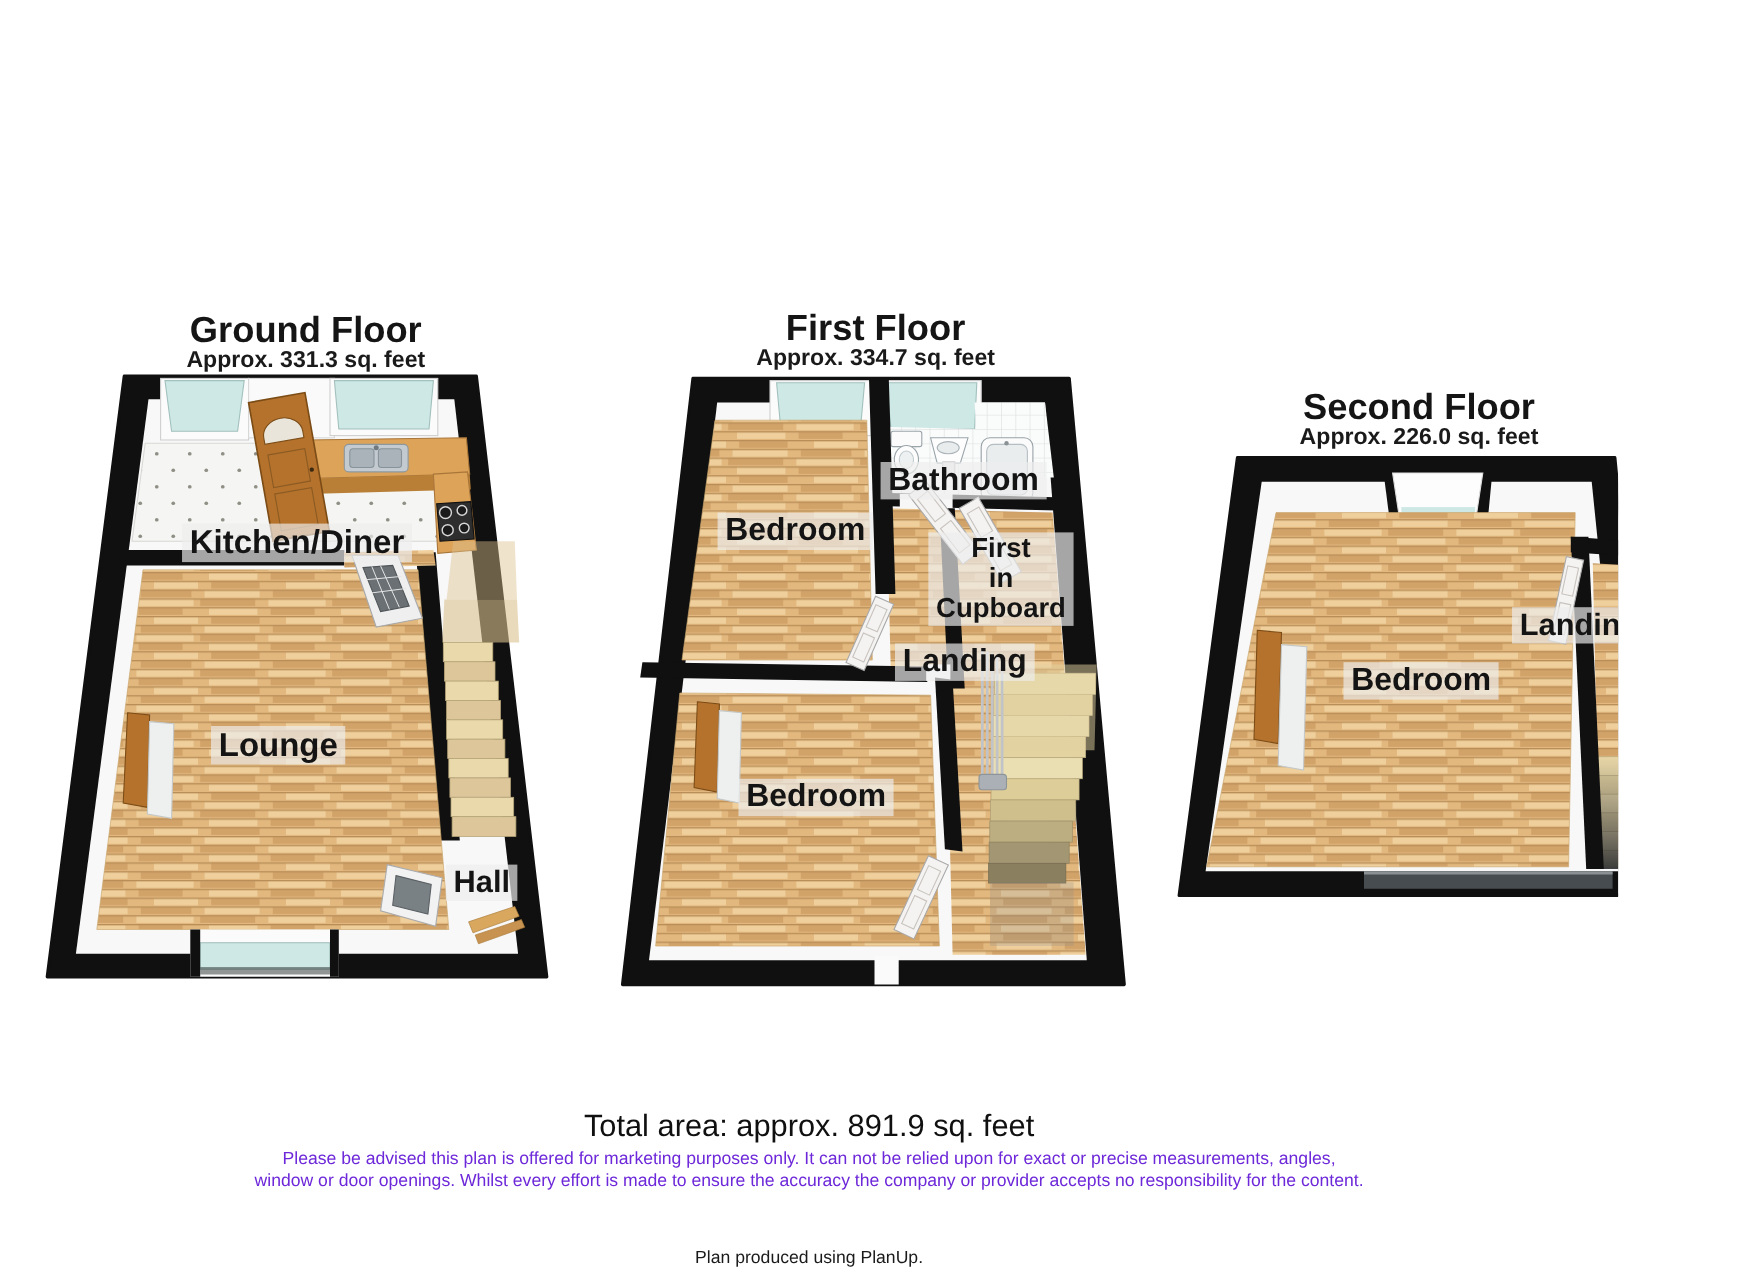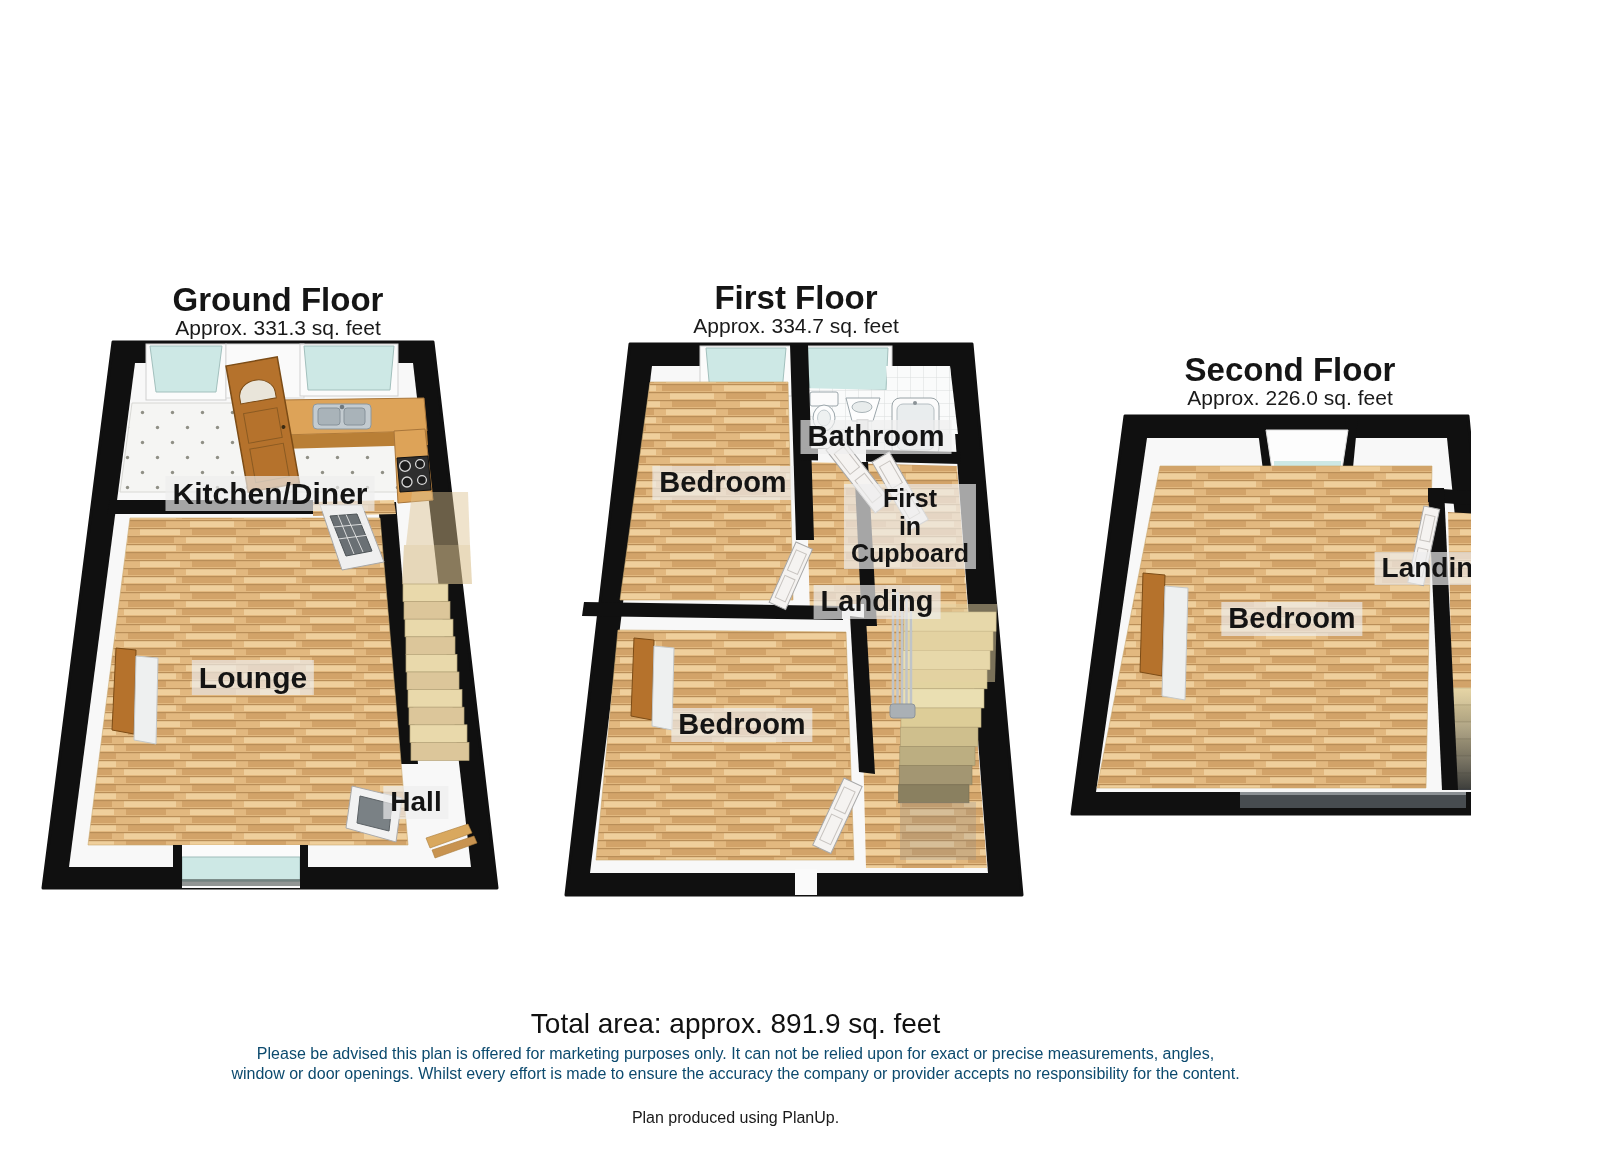--- a/index.html
+++ b/index.html
@@ -1,32 +1,32 @@
 <!DOCTYPE html>
 <html><head>
 <meta charset="utf-8">
 <style>
   html,body{margin:0;padding:0;background:#ffffff;}
   .canvas{position:relative;width:1471px;height:1163px;background:#ffffff;overflow:hidden;
           font-family:"Liberation Sans","DejaVu Sans",sans-serif;color:#111;}
   .plan-svg{position:absolute;}
   .floor-title{position:absolute;transform:translateX(-50%);font-size:33px;font-weight:700;
                white-space:nowrap;color:#151515;}
-  .floor-sub{position:absolute;transform:translateX(-50%);font-size:21px;font-weight:400;
+  .floor-sub{position:absolute;transform:translateX(-50%);font-size:21px;font-weight:700;
              white-space:nowrap;color:#1a1a1a;text-align:center;}
   .room-label{position:absolute;transform:translateX(-50%);font-weight:700;color:#141414;
               background:rgba(238,238,238,0.68);padding:1px 7px;line-height:1.1;
               white-space:nowrap;text-align:center;}
   .room-label.multiline{white-space:normal;}
   .room-label.multiline span{display:block;}
   .footer-total{position:absolute;left:50%;transform:translateX(-50%);top:1008px;
                 font-size:28px;font-weight:400;white-space:nowrap;color:#101010;}
   .footer-disclaimer{position:absolute;left:50%;transform:translateX(-50%);top:1044px;
-                     width:1010px;font-size:16px;line-height:20px;text-align:center;color:#0c4a6e;}
-  .footer-produced{position:absolute;left:50%;transform:translateX(-50%);top:1108px;
+                     width:1010px;font-size:16px;line-height:20px;text-align:center;color:#6d28d9;}
+  .footer-produced{position:absolute;left:50%;transform:translateX(-50%);top:1134px;
                    font-size:16px;line-height:20px;text-align:left;color:#1a1a1a;white-space:nowrap;}
 </style>
 </head>
 <body>
 
 <div class="canvas">
 
   <svg class="plan-svg" style="left:35px;top:335px;" width="470" height="558" viewBox="35 335 470 558">
     <defs>
       <pattern id="g-wood" patternUnits="userSpaceOnUse" width="120" height="32">
@@ -356,21 +356,21 @@
     <g>
       <polygon points="1240,792 1466,792 1466,808 1240,808" fill="#474c50"></polygon>
       <polygon points="1240,792 1466,792 1466,795 1240,795" fill="#8b9094"></polygon>
     </g>
   </svg>
 
   <div class="floor-title" style="left:278px;top:281px;">Ground Floor</div>
   <div class="floor-sub" style="left:278px;top:316px;">Approx. 331.3 sq. feet</div>
   <div class="room-label" style="left:270px;top:432px;font-size:30px;margin-top:44px;">Kitchen/Diner</div>
   <div class="room-label" style="left:253px;top:660px;font-size:30px;">Lounge</div>
-  <div class="room-label" style="left:416px;top:786px;font-size:28px;">Hall</div>
+  <div class="room-label" style="left:438px;top:786px;font-size:28px;">Hall</div>
 
   <div class="floor-title" style="left:796px;top:279px;">First Floor</div>
   <div class="floor-sub" style="left:796px;top:314px;">Approx. 334.7 sq. feet</div>
   <div class="room-label" style="left:876px;top:420px;font-size:29px;">Bathroom</div>
   <div class="room-label" style="left:723px;top:466px;font-size:29px;">Bedroom</div>
   <div class="room-label multiline" style="left:910px;top:484px;font-size:25px;">
     <span>First</span>
     <span>in</span>
     <span>Cupboard</span>
   </div>

